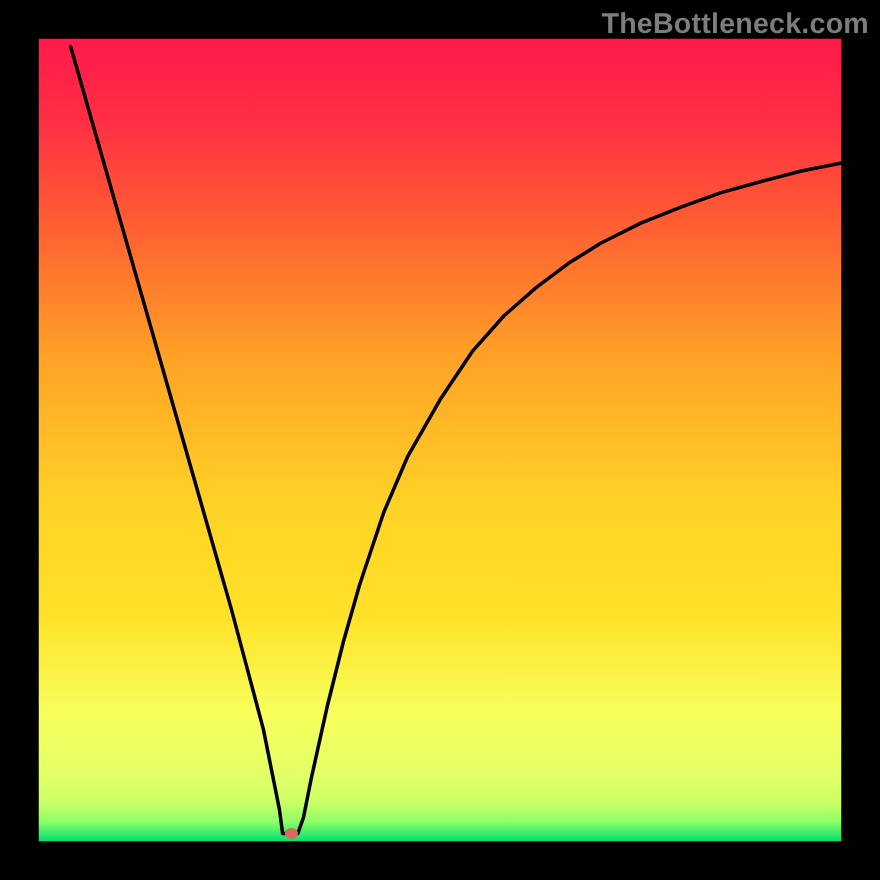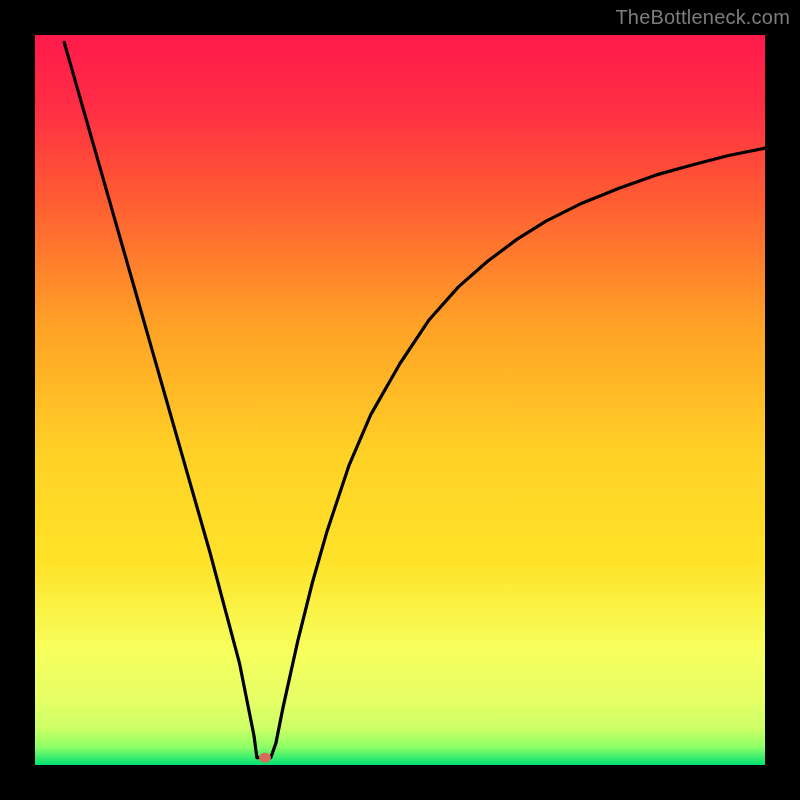--- a/index.html
+++ b/index.html
@@ -21,22 +21,22 @@
     left: 35px;
     top: 35px;
     width: 730px;
     height: 730px;
   }
   .watermark {
     position: absolute;
     top: 6px;
     right: 10px;
     color: #7d7d7d;
-    font-size: 20px;
-    font-weight: 400;
+    font-size: 26px;
+    font-weight: 700;
     letter-spacing: 0.2px;
     user-select: none;
   }
 </style>
 </head>
 <body>
 
 <div class="stage">
   <div class="watermark">TheBottleneck.com</div>
 

